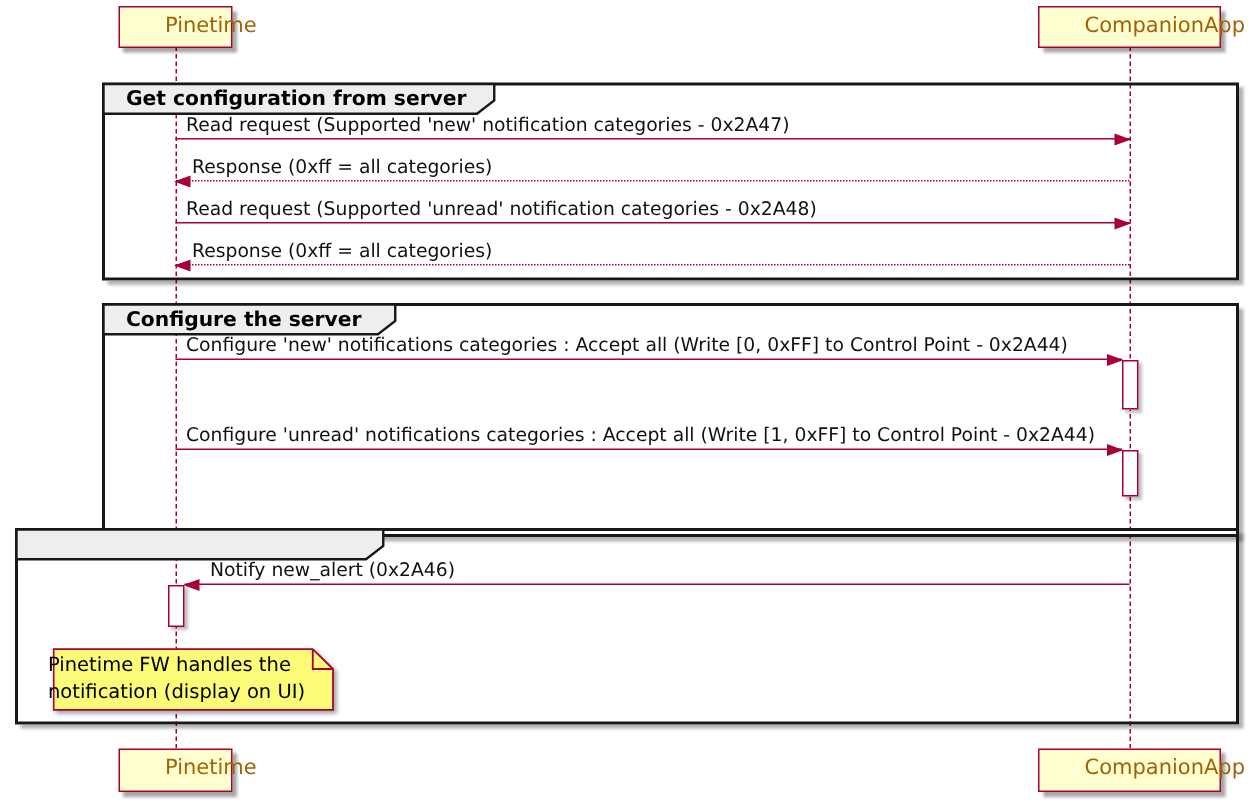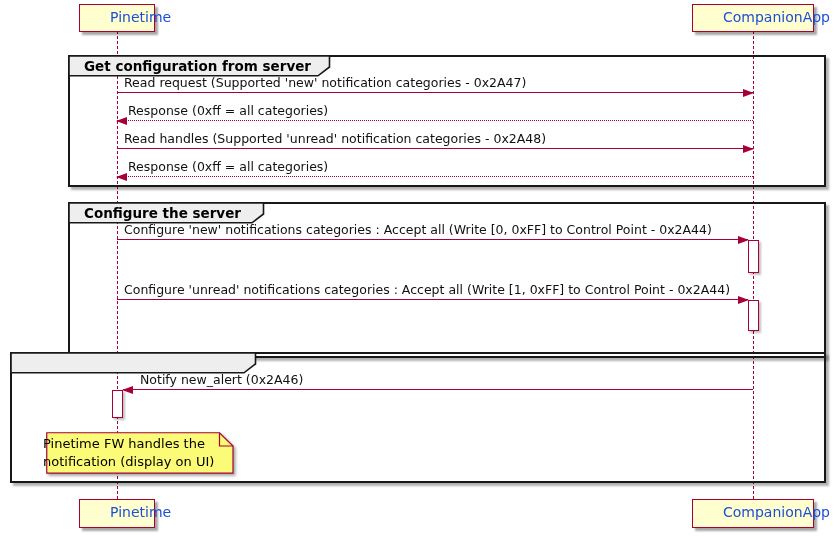--- a/index.html
+++ b/index.html
@@ -7,21 +7,21 @@
     position:relative;width:835px;height:539px;background:#ffffff;overflow:hidden;
     font-family:"DejaVu Sans","Liberation Sans",sans-serif;color:#1a1a1a;
   }
   
   .lifeline{position:absolute;top:31px;height:468px;width:0;border-left:1px dashed #A80036;}
   #ll-left{left:117px;}
   #ll-right{left:753px;}
   
   .participant{
     position:absolute;box-sizing:border-box;background:#FEFECE;border:1.5px solid #A80036;
-    text-align:center;font-size:14px;line-height:24px;color:#1d4ed8;
+    text-align:center;font-size:14px;line-height:24px;color:#a16207;
     box-shadow:3px 3px 2px rgba(0,0,0,0.35);
     padding-left:30px;
   }
   #p-top-left {left:79px; top:4px;  width:76px; height:28px;}
   #p-top-right{left:692px;top:4px;  width:122px;height:28px;}
   #p-bot-left {left:79px; top:499px;width:76px; height:29px;}
   #p-bot-right{left:692px;top:499px;width:122px;height:29px;}
   
   .group{position:absolute;box-sizing:border-box;border:2px solid #181818;box-shadow:3px 3px 2px rgba(0,0,0,0.3);}
   #g1{left:68px;top:55px; width:758px;height:132px;}
@@ -51,21 +51,21 @@
   #m6{left:117px;top:282px;width:631px;}
   #m7{left:123px;top:372px;width:630px;}
   #m7 .label{left:17px;}
   
   .activation{position:absolute;width:11px;box-sizing:border-box;background:#ffffff;
     border:1.2px solid #A80036;box-shadow:2px 2px 2px rgba(0,0,0,0.25);}
   #act1{left:748px;top:240px;height:33px;}
   #act2{left:748px;top:300px;height:31px;}
   #act3{left:112px;top:390px;height:28px;}
   
-  .note{position:absolute;left:34px;top:432px;width:188px;height:42px;padding-left:12px;}
+  .note{position:absolute;left:23px;top:432px;width:188px;height:42px;padding-left:12px;}
   .note svg{display:block;filter:drop-shadow(2px 2px 1.5px rgba(0,0,0,0.35));}
   .note-text{position:absolute;left:9px;top:3px;font-size:13px;line-height:18px;color:#000;white-space:nowrap;}
 </style>
 </head>
 <body>
 
 <div class="diagram">
 
   <div class="lifeline" id="ll-left"></div>
   <div class="lifeline" id="ll-right"></div>
@@ -102,21 +102,21 @@
     <div class="ah-right"></div>
   </div>
 
   <div class="msg dotted" id="m2">
     <span class="label">Response (0xff = all categories)</span>
     <div class="line"></div>
     <div class="ah-left"></div>
   </div>
 
   <div class="msg" id="m3">
-    <span class="label">Read handles (Supported 'unread' notification categories - 0x2A48)</span>
+    <span class="label">Read request (Supported 'unread' notification categories - 0x2A48)</span>
     <div class="line"></div>
     <div class="ah-right"></div>
   </div>
 
   <div class="msg dotted" id="m4">
     <span class="label">Response (0xff = all categories)</span>
     <div class="line"></div>
     <div class="ah-left"></div>
   </div>
 

